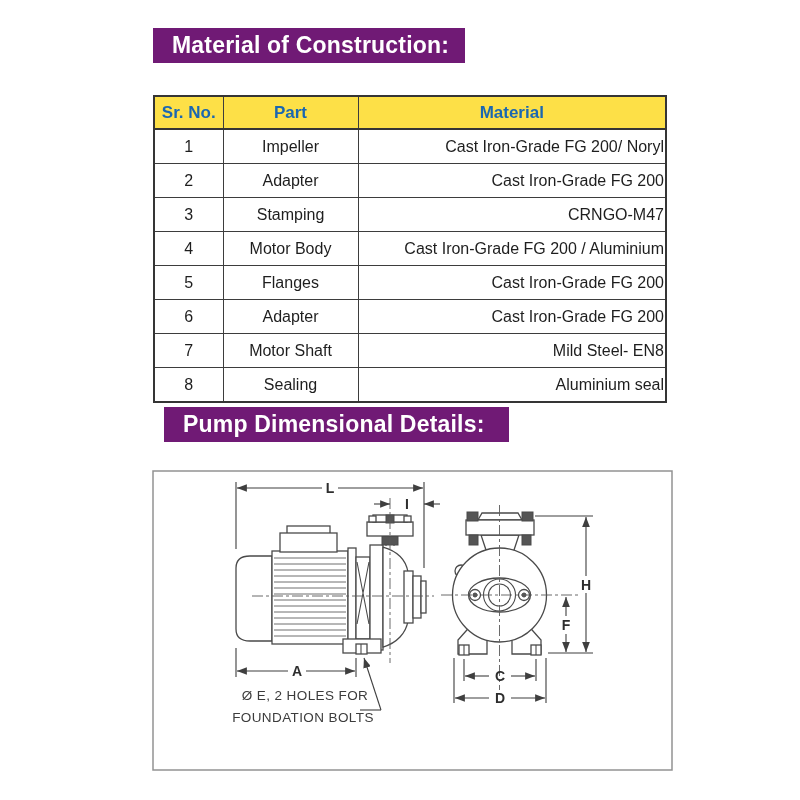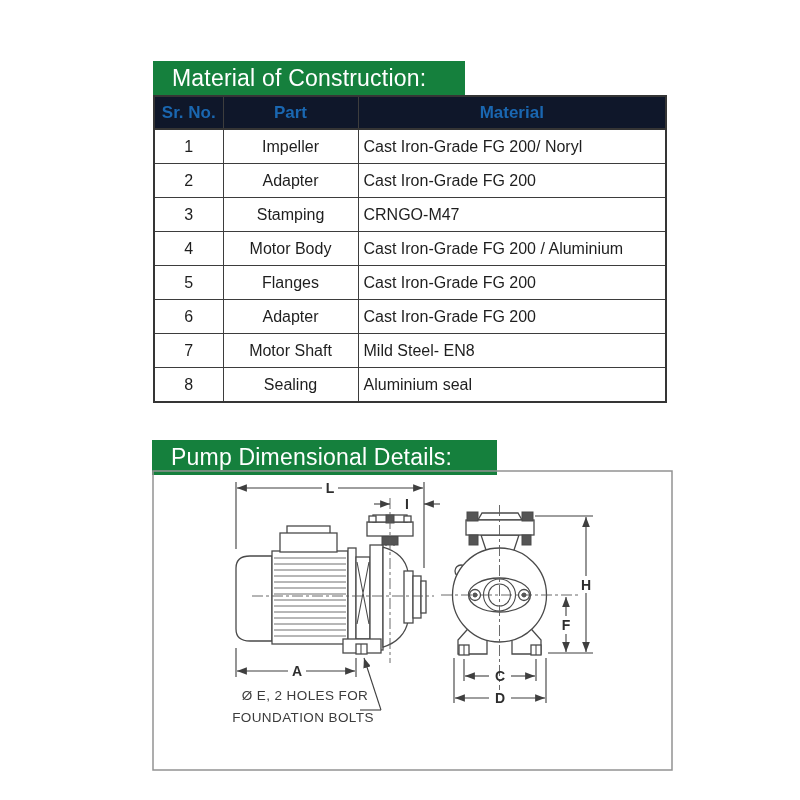--- a/index.html
+++ b/index.html
@@ -1,41 +1,41 @@
 <!DOCTYPE html>
 <html><head>
 <meta charset="utf-8">
 <style>
   html,body{margin:0;padding:0;}
   body{
     width:800px;height:800px;background:#ffffff;position:relative;overflow:hidden;
     font-family:"Liberation Sans",sans-serif;
   }
   .band{
-    position:absolute;background:#15803d;color:#ffffff;
-    font-weight:normal;font-size:23px;line-height:35px;height:35px;
-    padding-left:19px;box-sizing:border-box;letter-spacing:.2px;margin-top:33px;
+    position:absolute;background:#701a75;color:#ffffff;
+    font-weight:bold;font-size:23px;line-height:35px;height:35px;
+    padding-left:19px;box-sizing:border-box;letter-spacing:.2px;
   }
   .band-material{left:153px;top:28px;width:312px;}
-  .band-dimensional{left:152px;top:407px;width:345px;}
+  .band-dimensional{left:164px;top:407px;width:345px;}
   .moc-table{
     position:absolute;left:153px;top:95px;width:512px;
     border-collapse:collapse;table-layout:fixed;
     border:2px solid #353535;
   }
   .moc-table th{
     border:1.4px solid #3d3d3d;border-bottom:2px solid #353535;
-    height:29px;background:#0f172a;color:#1a67b1;font-size:17px;font-weight:bold;
+    height:29px;background:#fde047;color:#1a67b1;font-size:17px;font-weight:bold;
     text-align:center;
   }
   .moc-table td{
     border:1.4px solid #3d3d3d;height:31px;color:#1e1e1e;font-size:16px;
   }
   .moc-table td.c-sr, .moc-table td.c-part{text-align:center;}
-  .moc-table td.c-mat{text-align:left;padding-left:5px;}
+  .moc-table td.c-mat{text-align:right;padding-left:5px;}
   .col-sr{width:69px;} .col-part{width:135px;} .col-mat{width:308px;}
   .drawing-box{
     position:absolute;left:152px;top:470px;width:521px;height:301px;
   }
   .drawing-box svg{display:block;}
   .drawing-caption{
     position:absolute;left:0;top:262px;width:100%;text-align:center;
     color:#1a67b1;font-weight:bold;font-size:22px;
   }
   

